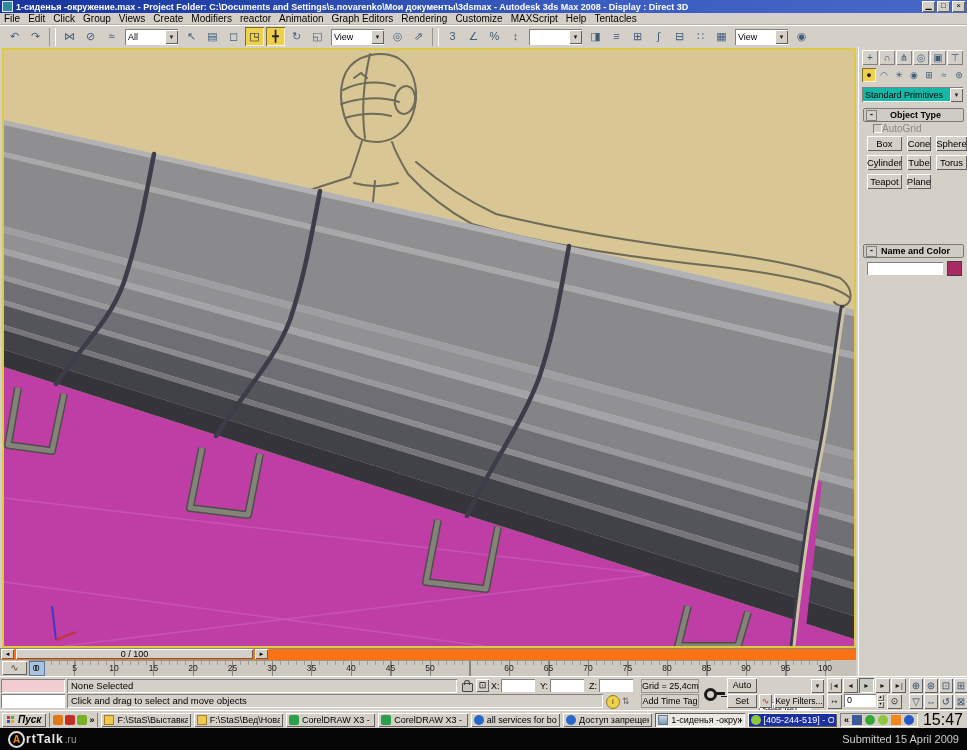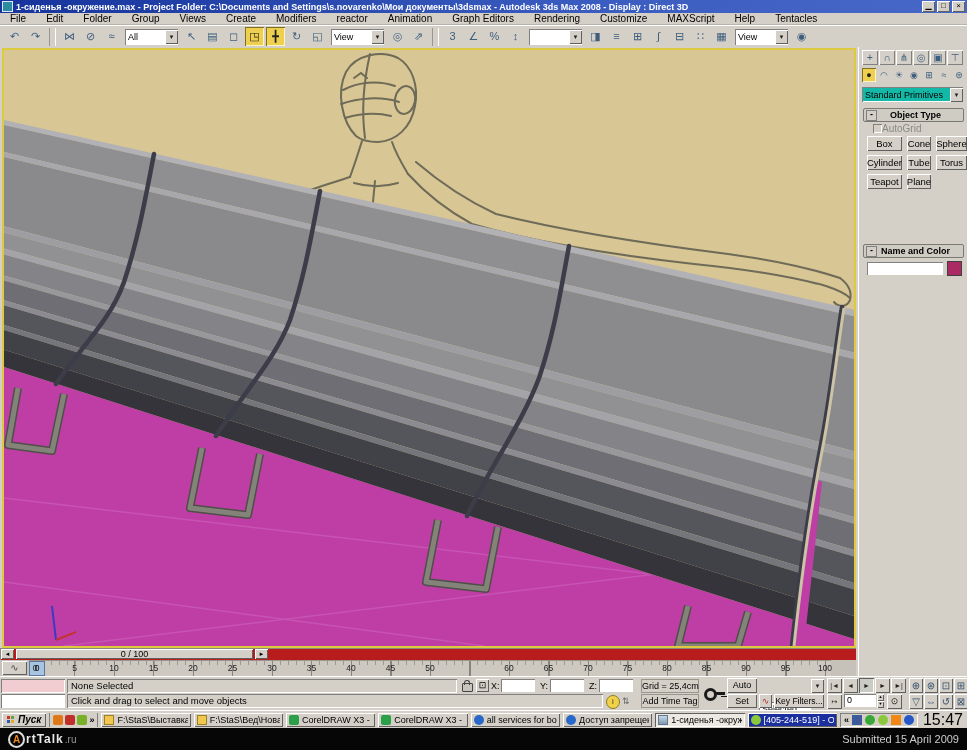--- a/index.html
+++ b/index.html
@@ -11,21 +11,21 @@
             background:linear-gradient(90deg,#16349c,#3a5cc0 60%,#4868c8);
             display:flex;align-items:center;padding:0 2px;box-sizing:border-box;}
   .app-ico{width:9px;height:9px;background:#2c8ca0;border:1px solid #dfe7ff;margin-right:3px;flex:none;}
   .ttl{color:#fff;font-weight:bold;font-size:9px;white-space:nowrap;overflow:hidden;flex:1;letter-spacing:0;}
   .winbtns{display:flex;gap:2px;margin-left:4px;}
   .wb{width:13px;height:11px;background:#d4d0c8;box-shadow:inset 1px 1px 0 #fff,inset -1px -1px 0 #606060;
       font-size:8px;line-height:10px;text-align:center;color:#000;}
   
   #menubar{position:absolute;left:0;top:13px;width:967px;height:12px;background:#d4d0c8;
            display:flex;align-items:center;border-bottom:1px solid #b8b4ac;box-sizing:border-box;}
-  .menu-item{padding:0 10px;font-size:10px;line-height:12px;white-space:nowrap;}
+  .menu-item{padding:0 4px;font-size:10px;line-height:12px;white-space:nowrap;}
   
   #toolbar{position:absolute;left:0;top:25px;width:967px;height:22px;background:#d4d0c8;
            border-top:1px solid #fff;display:flex;align-items:center;padding-left:4px;box-sizing:border-box;}
   .tb-btn{width:19px;height:19px;flex:none;margin:0 1px;text-align:center;line-height:19px;font-size:11px;
           color:#3f5e7e;background:#d4d0c8;}
   .tb-btn.hl{background:#eecf4e;box-shadow:inset 1px 1px 0 #806f20,inset -1px -1px 0 #fff6c8;color:#222;}
   .tb-sep{width:5px;height:18px;flex:none;border-left:1px solid #9a968e;border-right:1px solid #fff;margin:0 3px;}
   .tb-dd{height:16px;flex:none;margin:0 3px;background:#fff;box-shadow:inset 1px 1px 0 #808080,inset -1px -1px 0 #fff;
          display:flex;align-items:center;}
   .tb-dd-label{font-size:9px;padding:0 3px;min-width:34px;}
@@ -52,21 +52,21 @@
   .ro-title{flex:1;text-align:center;margin-right:11px;}
   .autogrid{position:absolute;left:14px;top:76px;display:flex;align-items:center;color:#8a8a84;}
   .cb{width:9px;height:9px;background:#d4d0c8;box-shadow:inset 1px 1px 0 #808080,inset -1px -1px 0 #fff;}
   .prim-grid{position:absolute;left:8px;top:89px;width:108px;display:grid;grid-template-columns:1fr 1fr 1fr 1fr;gap:4px 5px;}
   .prim-btn{height:15px;background:#d4d0c8;box-shadow:inset 1px 1px 0 #fff,inset -1px -1px 0 #606060;
             text-align:center;line-height:15px;font-size:9.5px;}
   .namerow{position:absolute;left:8px;top:214px;display:flex;gap:4px;align-items:center;}
   .namefield{width:76px;height:13px;background:#fff;box-shadow:inset 1px 1px 0 #808080,inset -1px -1px 0 #fff;}
   .swatch{width:13px;height:13px;border:1px solid #404040;}
   
-  #timeslider{position:absolute;left:0;top:648px;width:856px;height:12px;background:#b91c1c;
+  #timeslider{position:absolute;left:0;top:648px;width:856px;height:12px;background:#f97316;
               box-shadow:inset 1px 1px 0 #8a867e;}
   .ts-btn{position:absolute;top:1px;width:13px;height:10px;background:#d4d0c8;
           box-shadow:inset 1px 1px 0 #fff,inset -1px -1px 0 #606060;font-size:6px;text-align:center;line-height:10px;}
   .ts-handle{position:absolute;left:16px;top:1px;width:237px;height:10px;background:#d4d0c8;
              box-shadow:inset 1px 1px 0 #fff,inset -1px -1px 0 #606060;text-align:center;
              font-size:9px;line-height:10px;}
   #trackbar{position:absolute;left:0;top:660px;width:856px;height:16px;background:#c6c2ba;}
   .tb-curve{position:absolute;left:2px;top:1px;width:25px;height:14px;background:#d4d0c8;
             box-shadow:inset 1px 1px 0 #fff,inset -1px -1px 0 #606060;text-align:center;line-height:14px;
             font-size:10px;color:#444;}
@@ -162,21 +162,21 @@
     <span class="winbtns">
       <span class="wb">▁</span>
       <span class="wb">□</span>
       <span class="wb">×</span>
     </span>
   </div>
 
   <div id="menubar">
       <span class="menu-item">File</span>
       <span class="menu-item">Edit</span>
-      <span class="menu-item">Folder</span>
+      <span class="menu-item">Click</span>
       <span class="menu-item">Group</span>
       <span class="menu-item">Views</span>
       <span class="menu-item">Create</span>
       <span class="menu-item">Modifiers</span>
       <span class="menu-item">reactor</span>
       <span class="menu-item">Animation</span>
       <span class="menu-item">Graph Editors</span>
       <span class="menu-item">Rendering</span>
       <span class="menu-item">Customize</span>
       <span class="menu-item">MAXScript</span>

